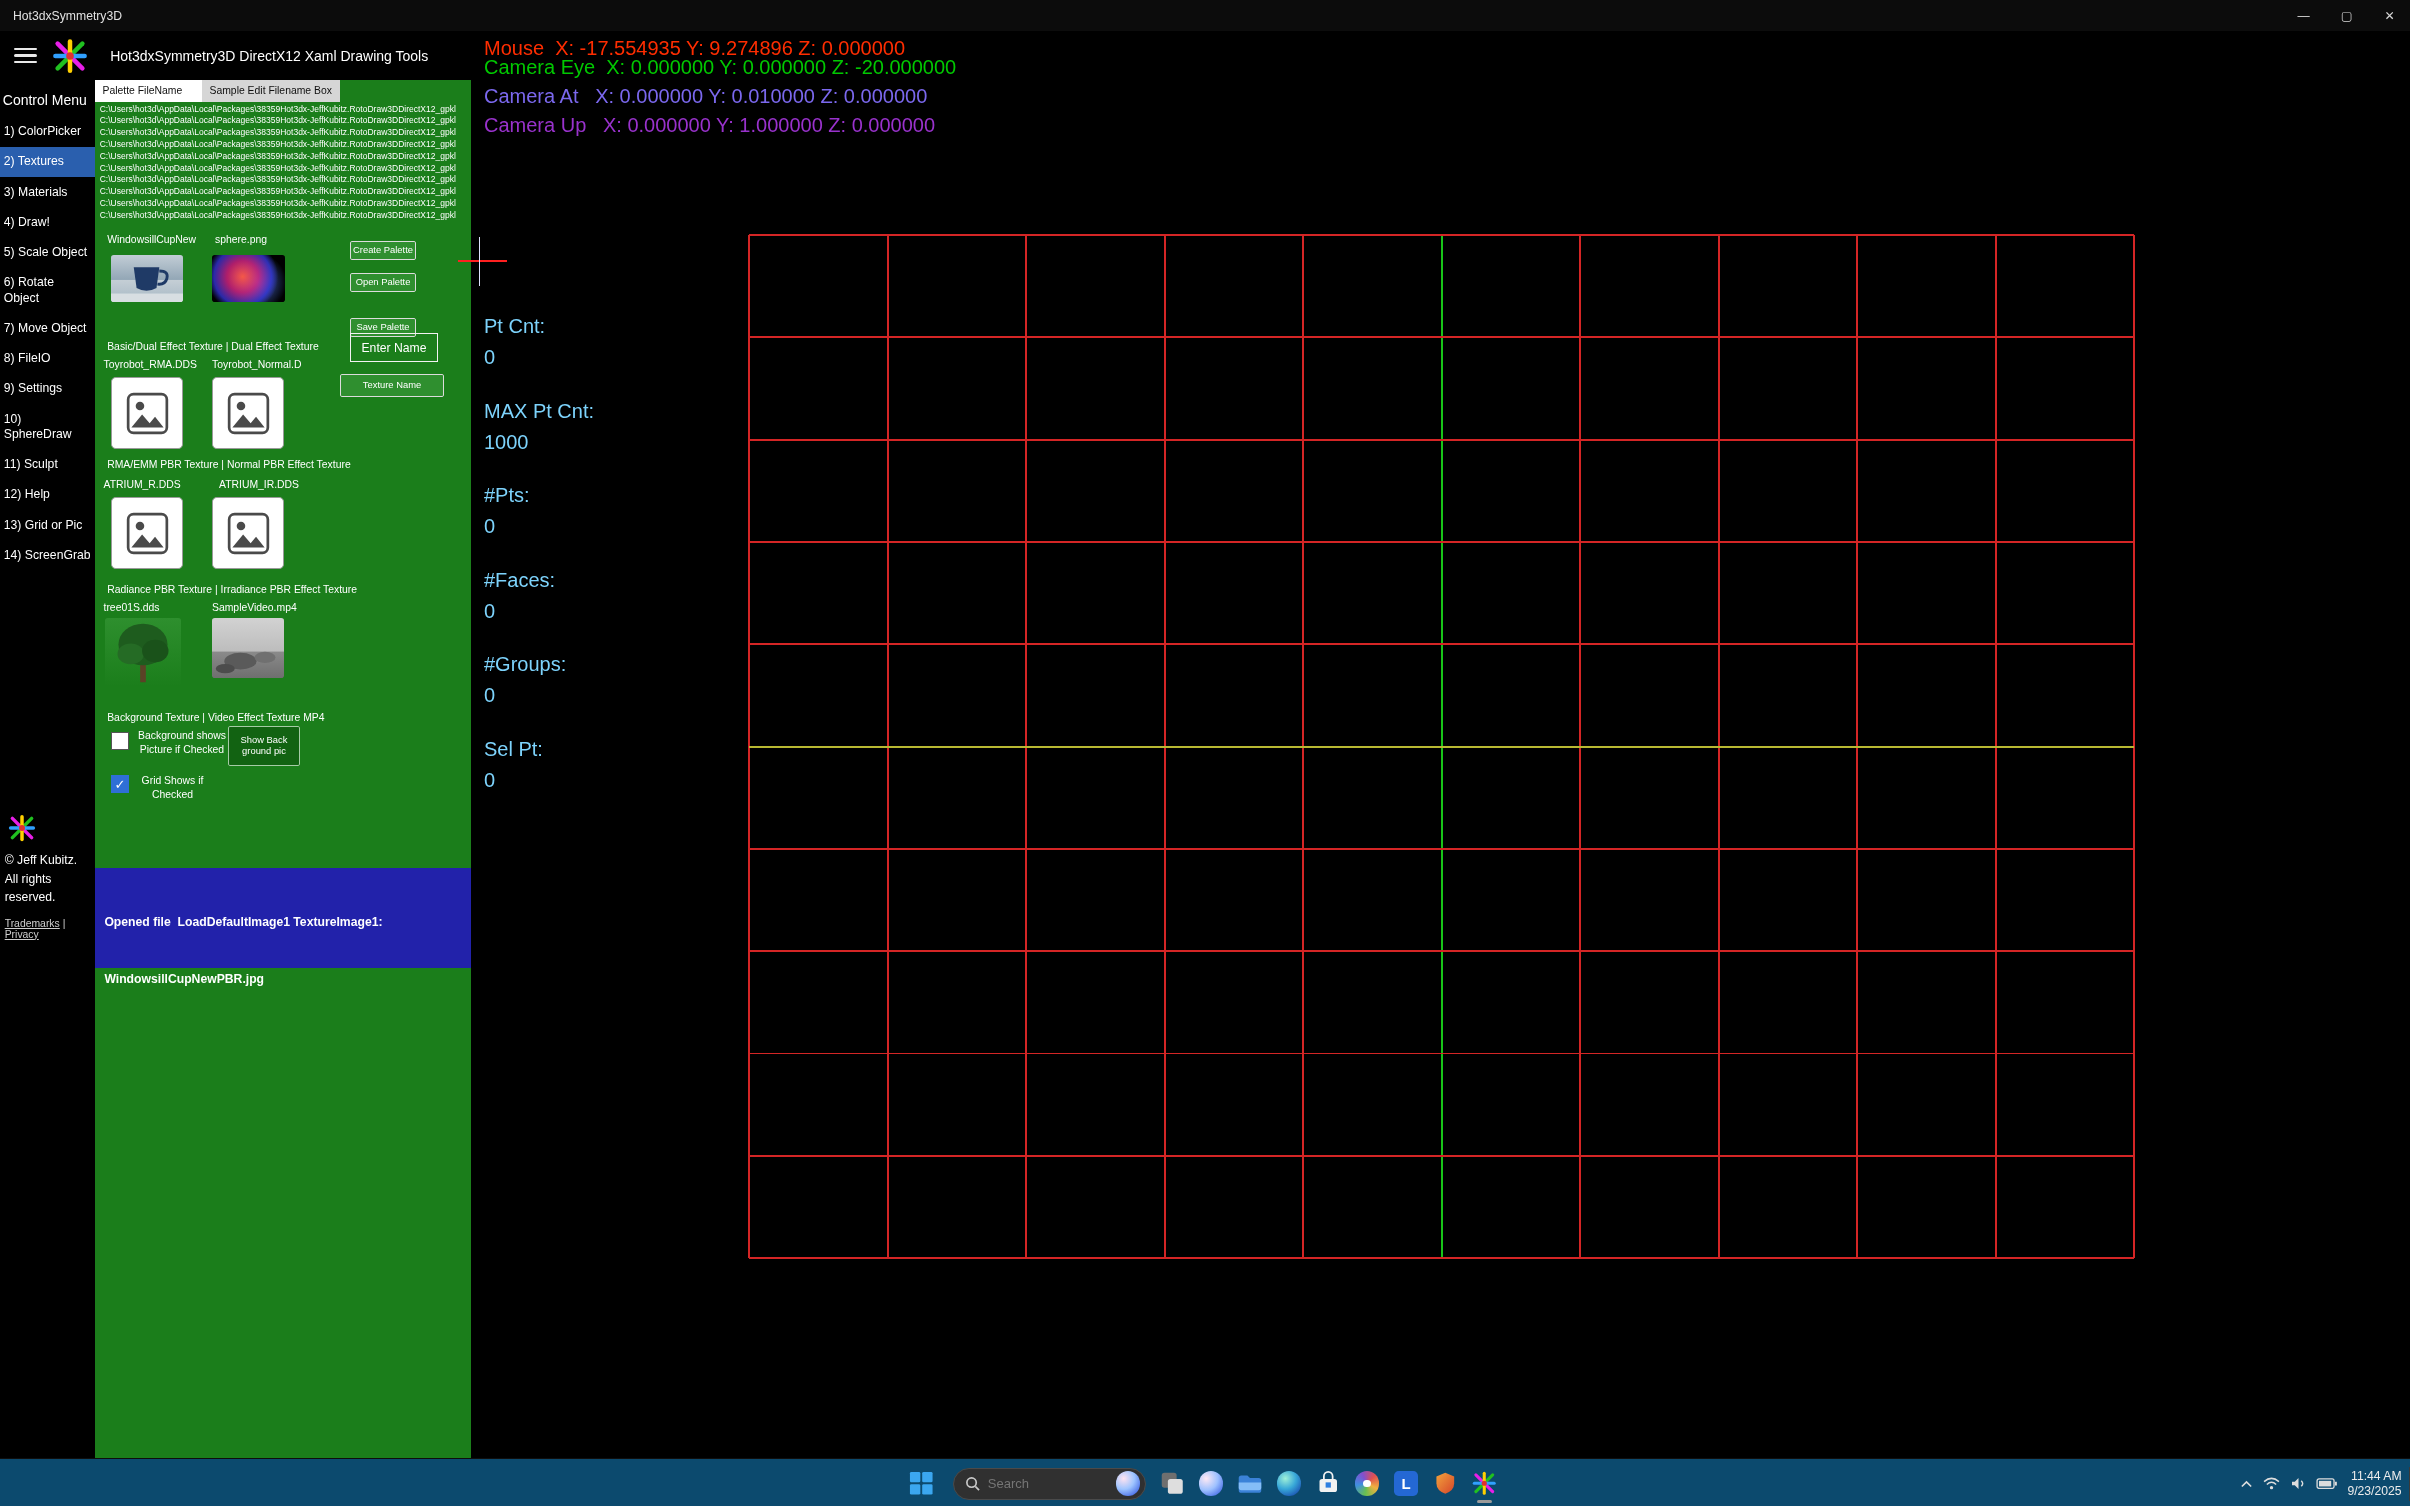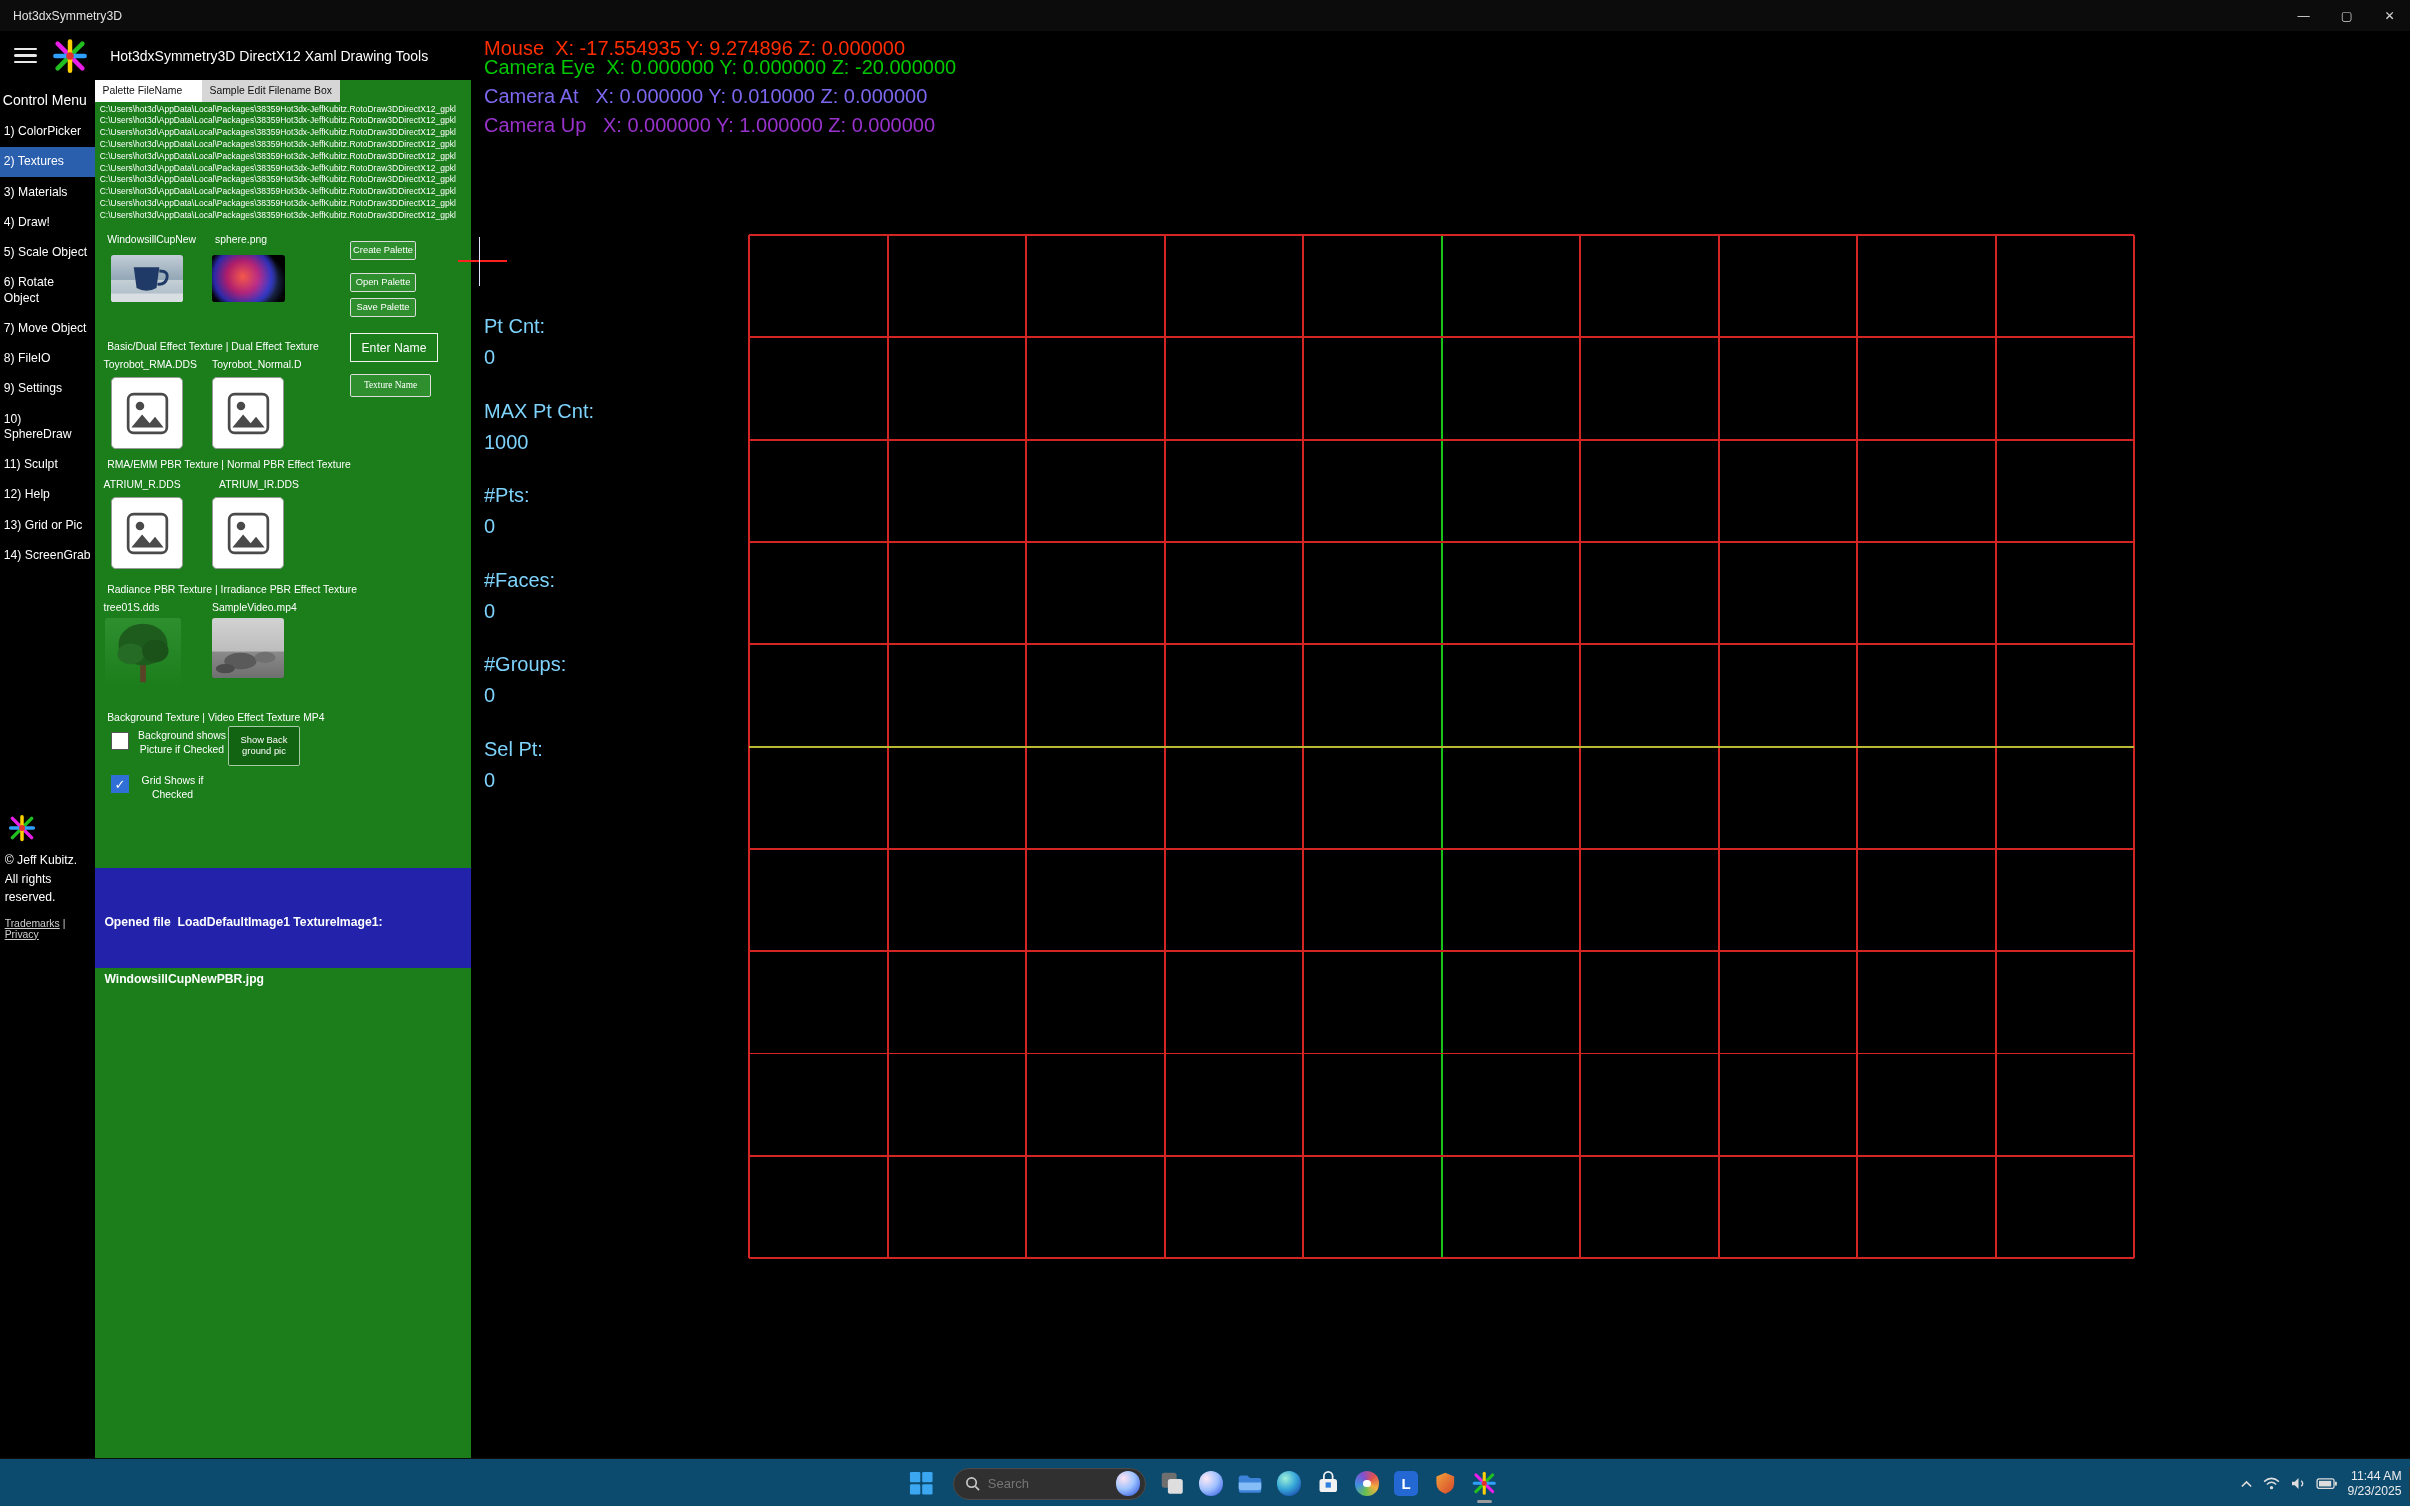--- a/index.html
+++ b/index.html
@@ -233,41 +233,41 @@
     <div class="thumb thumb-cup" style="left:16px;top:175px;width:72px;height:47px;">
       <svg viewBox="0 0 76 50" preserveAspectRatio="none">
         <path d="M24 13 h27 l-3 22 q-10.5 6 -21 0 z" fill="#1f3a66"></path>
         <path d="M51 17 q10 0 8 8 q-2 7 -10 6" fill="none" stroke="#1f3a66" stroke-width="3"></path>
         <rect y="41" width="76" height="9" fill="#d8dee2"></rect>
         </svg>
     </div>
     <div class="thumb thumb-sphere" style="left:117px;top:175px;width:73px;height:47px;"></div>
     <button class="gbtn" style="left:255px;top:161px;width:66px;height:19px;">Create Palette</button>
     <button class="gbtn" style="left:255px;top:193px;width:66px;height:19px;">Open Palette</button>
-    <button class="gbtn" style="left:255px;top:218px;width:66px;height:19px;">Save Palette</button>
+    <button class="gbtn" style="left:255px;top:238px;width:66px;height:19px;">Save Palette</button>
     <div class="caption" style="left:12.2px;top:261px;">Basic/Dual Effect Texture | Dual Effect Texture</div>
 
     <div class="tex-label" style="left:8.5px;top:279px;">Toyrobot_RMA.DDS</div>
     <div class="tex-label" style="left:117px;top:279px;">Toyrobot_Normal.D</div>
     <div class="tile" style="left:16px;top:297px;width:72px;height:72px;">
       <svg viewBox="0 0 40 40" width="43" height="43">
         <rect x="2" y="2" width="36" height="36" rx="5" fill="none" stroke="#4a4a4a" stroke-width="2.5"></rect>
         <circle cx="13" cy="13" r="4" fill="#4a4a4a"></circle>
         <path d="M5 33 l10 -12 l7 8 l5 -6 l8 10 z" fill="#4a4a4a"></path>
         </svg>
     </div>
     <div class="tile" style="left:117px;top:297px;width:72px;height:72px;">
       <svg viewBox="0 0 40 40" width="43" height="43">
         <rect x="2" y="2" width="36" height="36" rx="5" fill="none" stroke="#4a4a4a" stroke-width="2.5"></rect>
         <circle cx="13" cy="13" r="4" fill="#4a4a4a"></circle>
         <path d="M5 33 l10 -12 l7 8 l5 -6 l8 10 z" fill="#4a4a4a"></path>
         </svg>
     </div>
     <input class="name-input" style="left: 255px; top: 253px; width: 88px; height: 29px;" value="Enter Name">
-    <button class="gbtn" style="left:255px;top:294px;width:81px;height:22.6px;font-family:Liberation Serif, serif;">Texture Name</button>
+    <button class="gbtn" style="left:245px;top:294px;width:104px;height:22.6px;">Texture Name</button>
     <div class="caption" style="left:12.2px;top:379px;">RMA/EMM PBR Texture | Normal PBR Effect Texture</div>
 
     <div class="tex-label" style="left:8.5px;top:399px;">ATRIUM_R.DDS</div>
     <div class="tex-label" style="left:124px;top:399px;">ATRIUM_IR.DDS</div>
     <div class="tile" style="left:16px;top:417px;width:72px;height:72px;">
       <svg viewBox="0 0 40 40" width="43" height="43">
         <rect x="2" y="2" width="36" height="36" rx="5" fill="none" stroke="#4a4a4a" stroke-width="2.5"></rect>
         <circle cx="13" cy="13" r="4" fill="#4a4a4a"></circle>
         <path d="M5 33 l10 -12 l7 8 l5 -6 l8 10 z" fill="#4a4a4a"></path>
         </svg>

